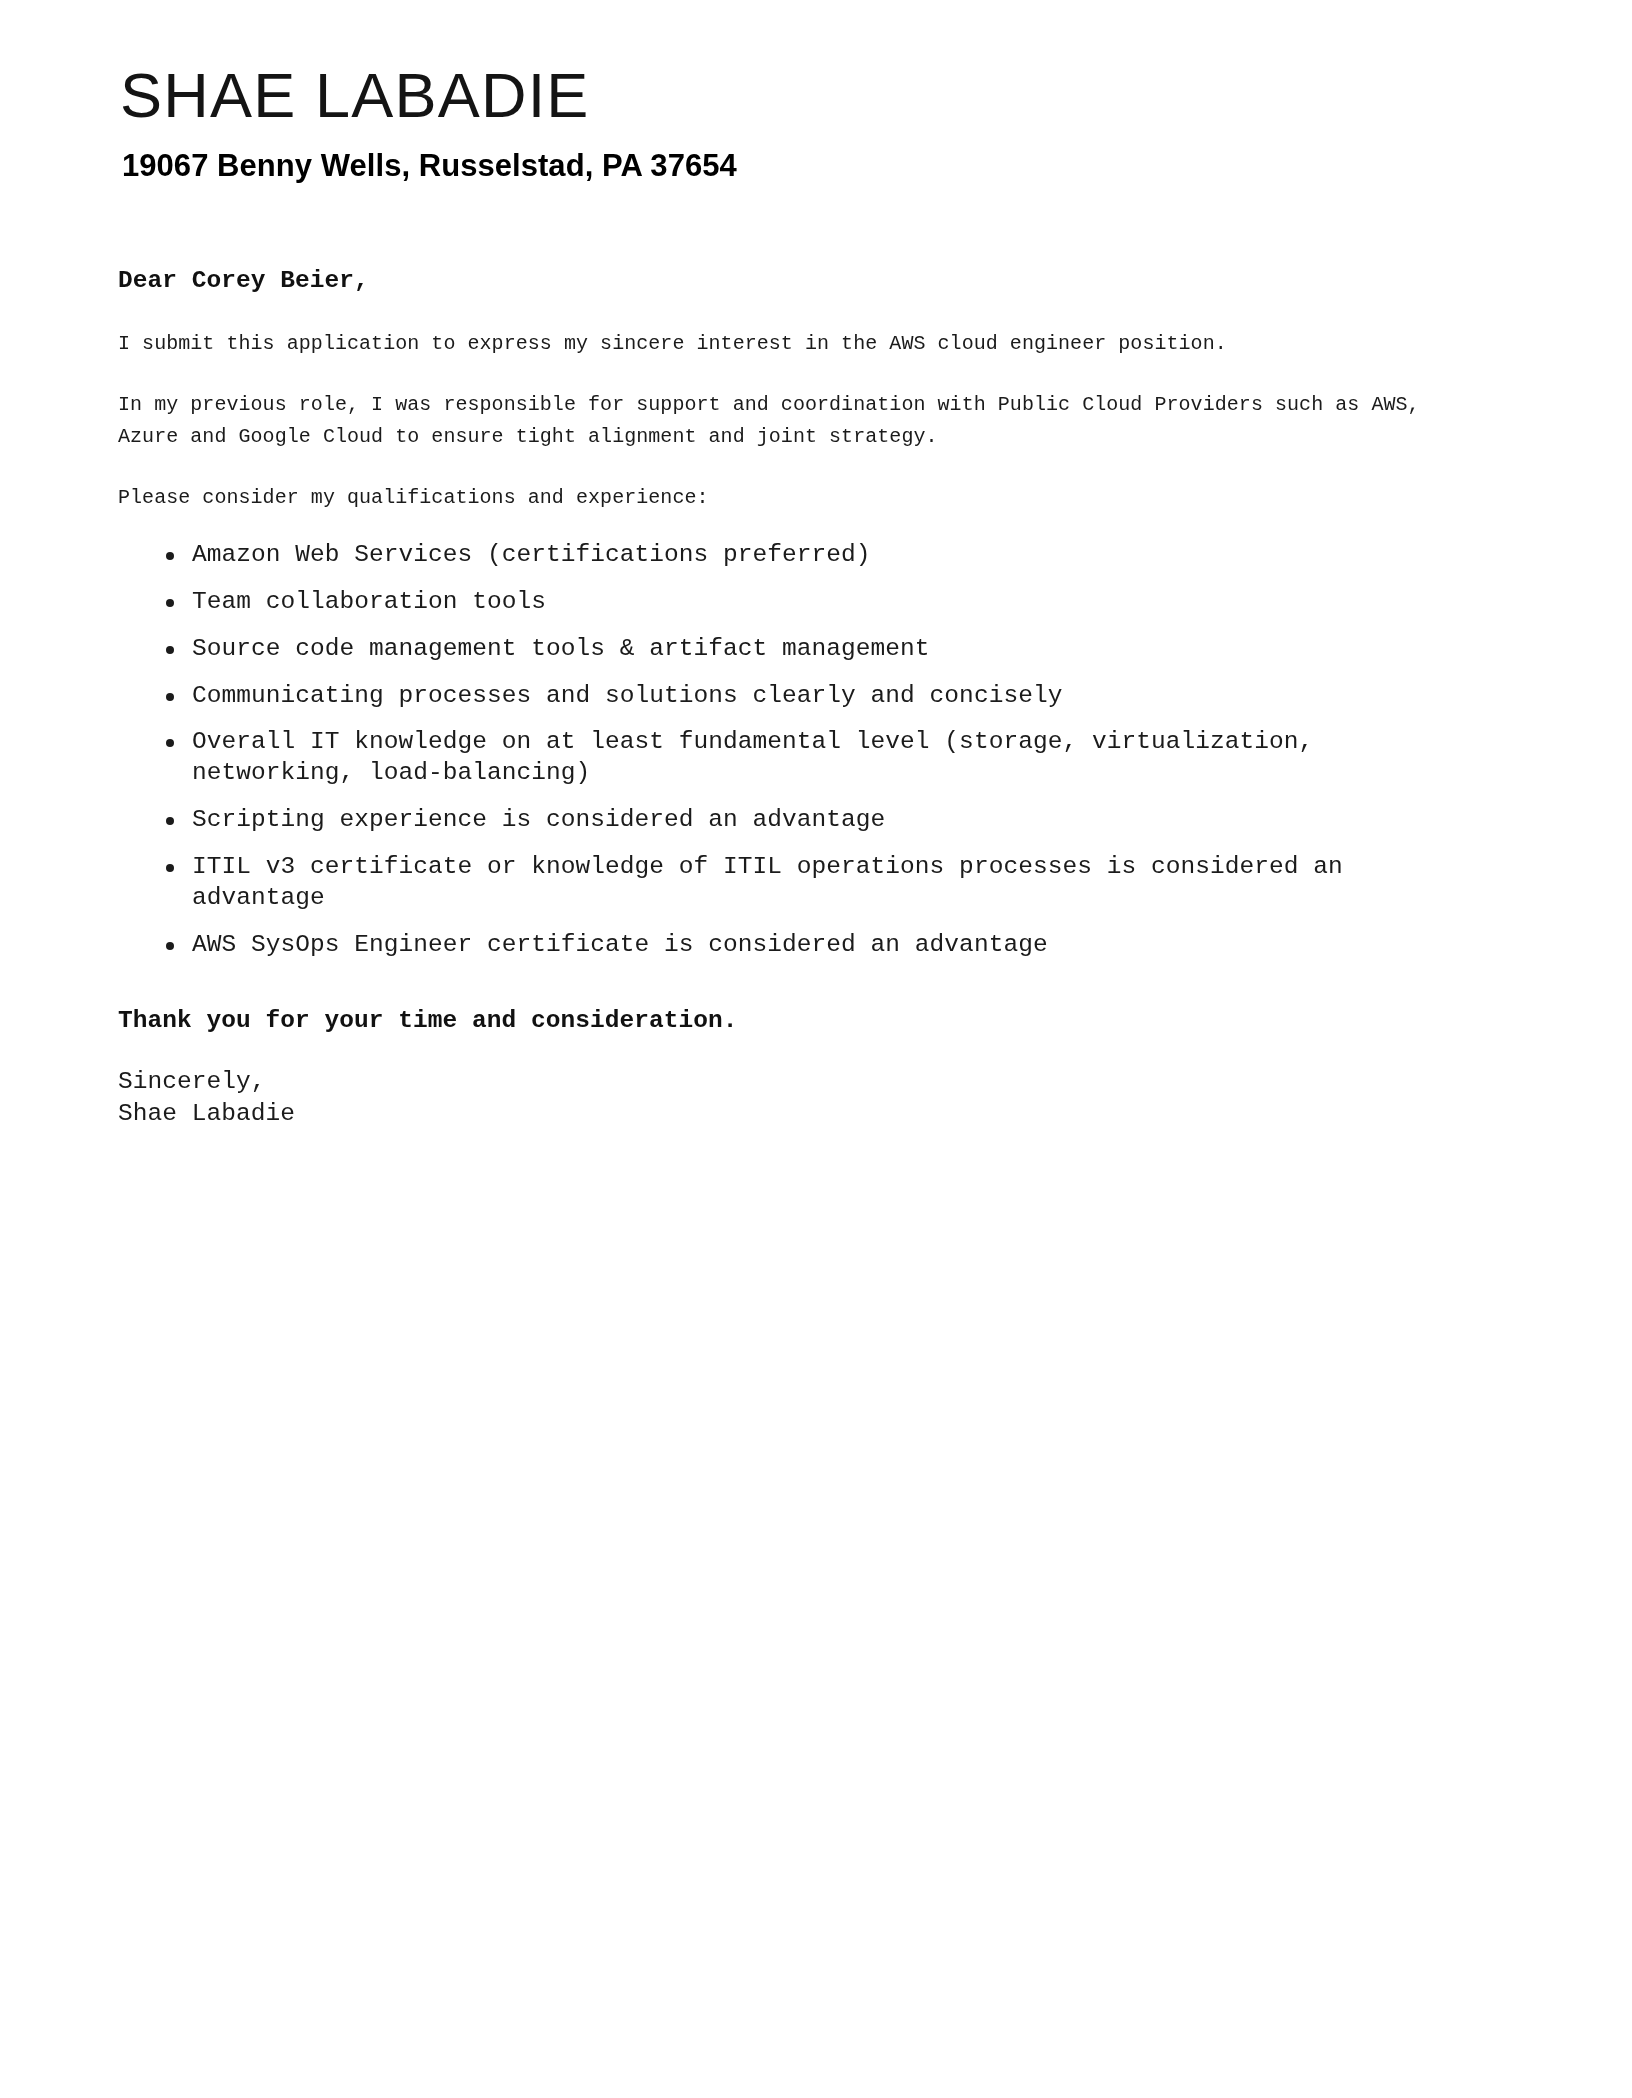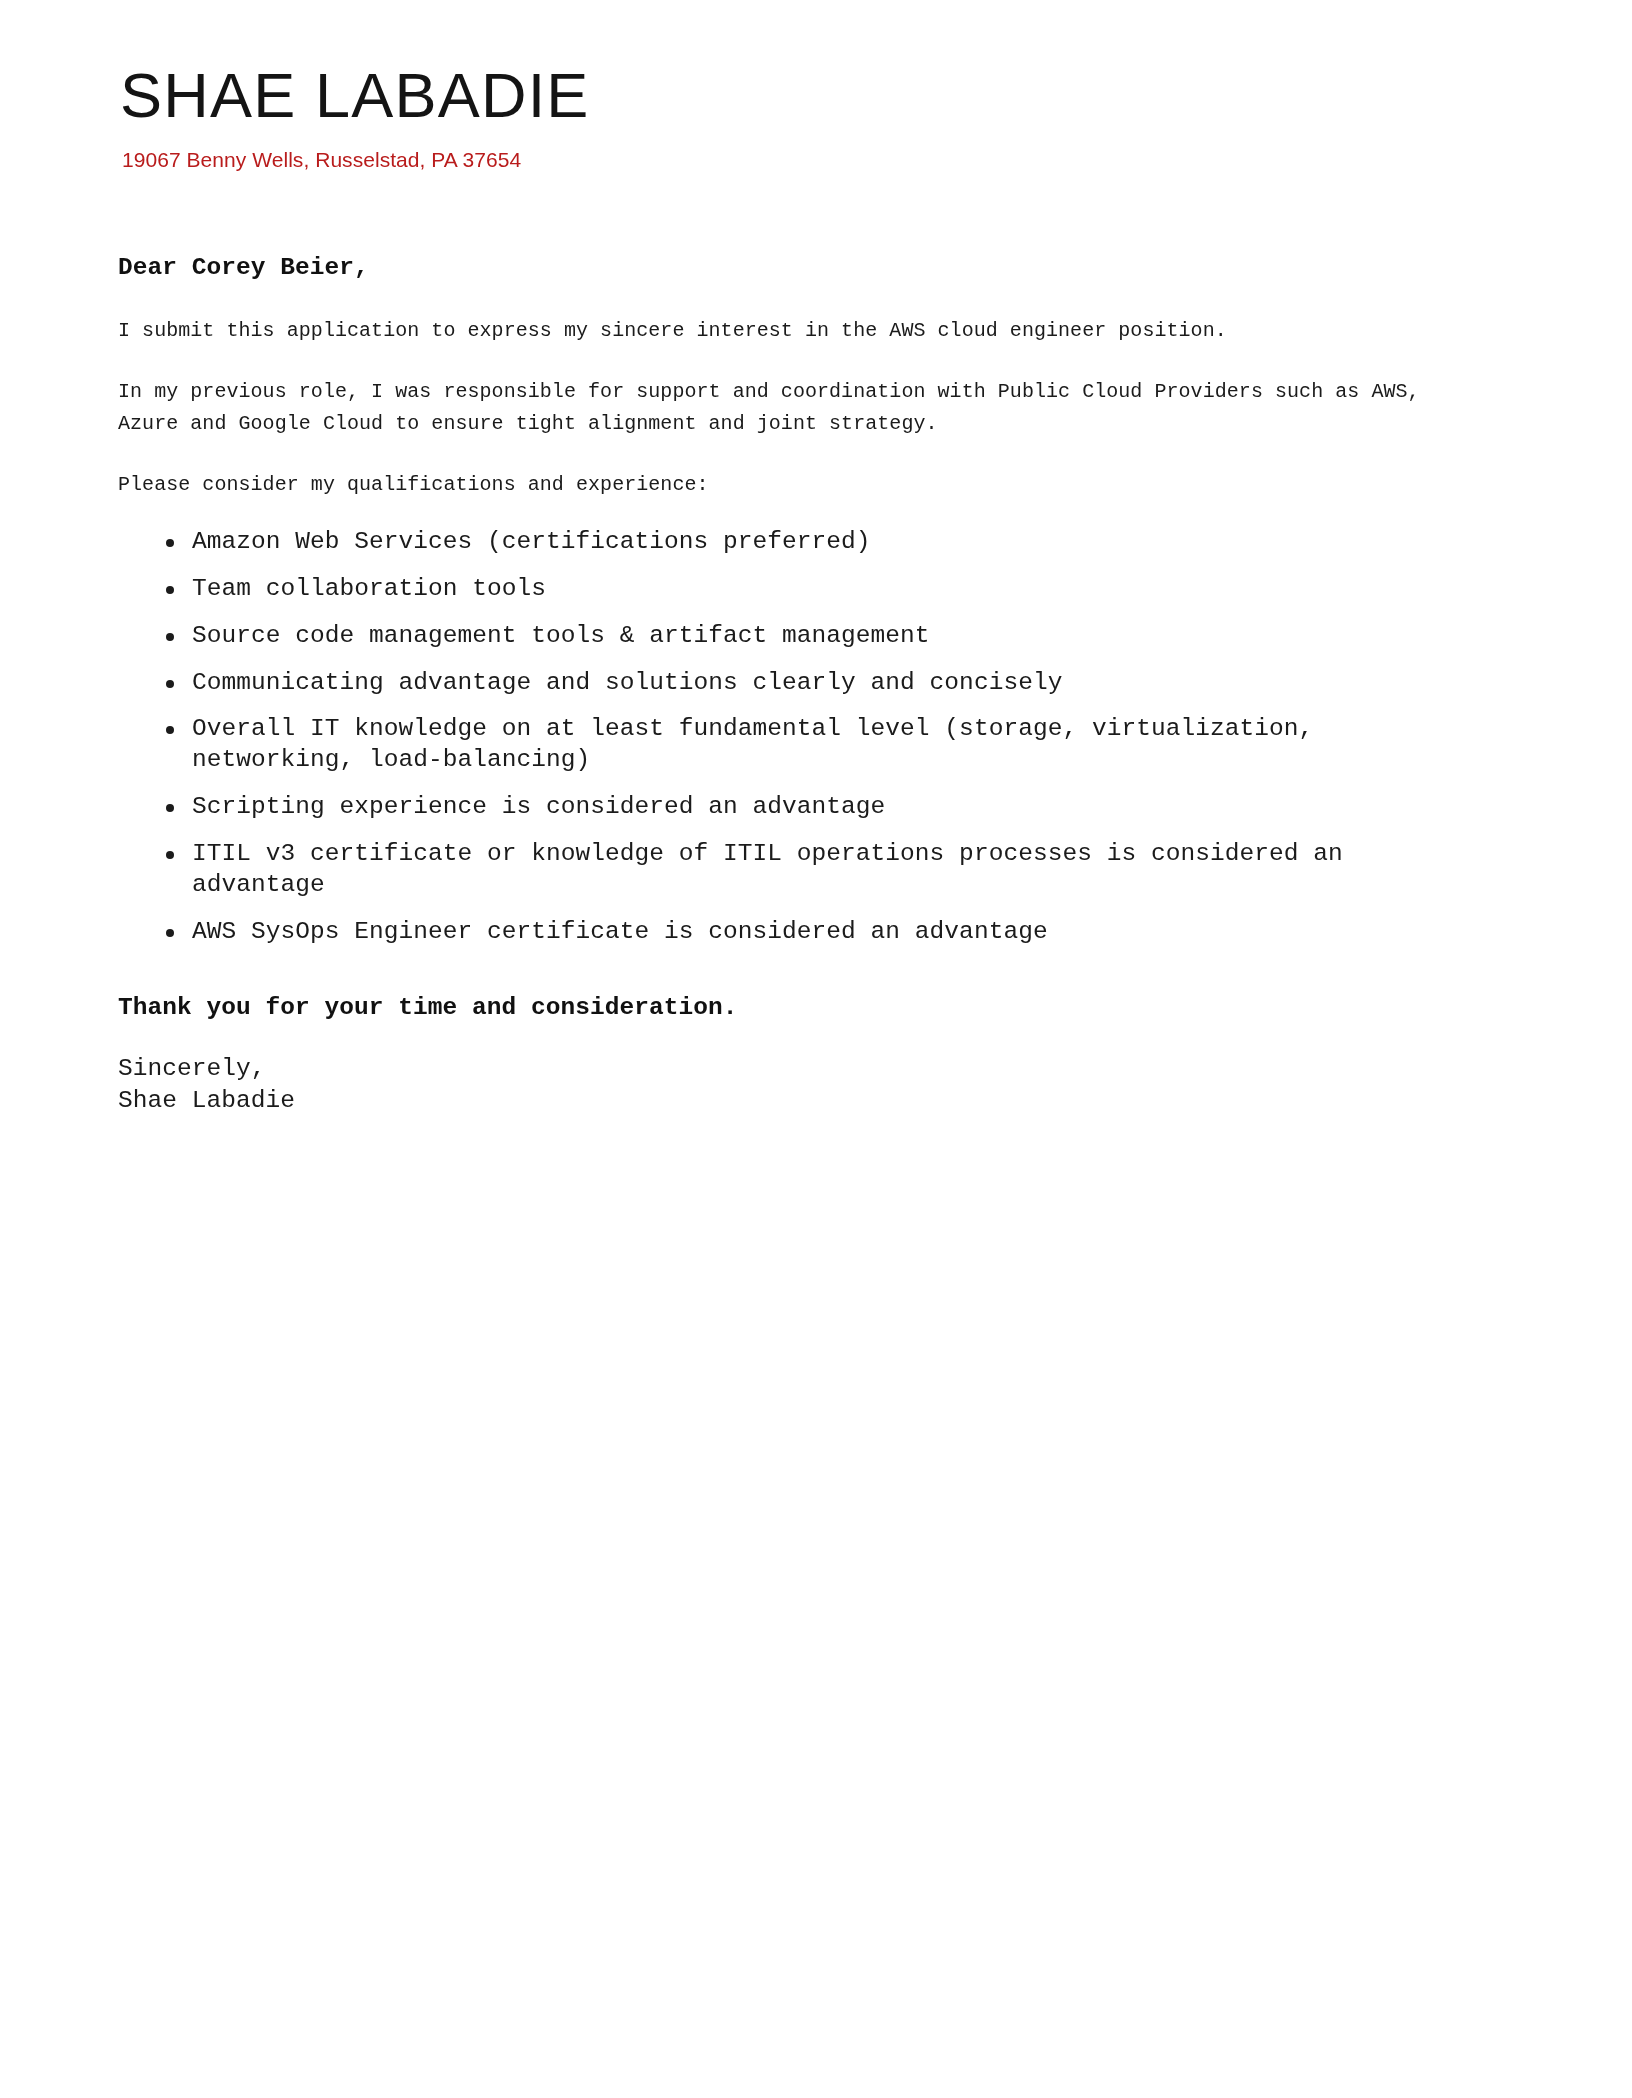--- a/index.html
+++ b/index.html
@@ -33,24 +33,24 @@
     font-family: "Liberation Sans Narrow", "Liberation Sans", sans-serif;
     font-size: 63px;
     font-weight: 300;
     letter-spacing: 1.2px;
     line-height: 1.18;
     color: #141414;
     margin: 0 0 0 2px;
     white-space: nowrap;
   }
   .applicant-address {
-    font-size: 21px;
-    font-weight: 400;
+    font-size: 31px;
+    font-weight: 700;
     line-height: 1.3;
-    color: #b91c1c;
+    color: #000000;
     margin: 14px 0 0 4px;
     letter-spacing: 0.05px;
   }
 
   
   .letter-body {
     margin-top: 80px;
     max-width: 1356px;
     font-family: Liberation Mono, monospace;
   }
@@ -151,21 +151,21 @@
         <li class="qual-item">
           <span class="bullet-dot"></span>
           <span>Team collaboration tools</span>
         </li>
         <li class="qual-item">
           <span class="bullet-dot"></span>
           <span>Source code management tools &amp; artifact management</span>
         </li>
         <li class="qual-item">
           <span class="bullet-dot"></span>
-          <span>Communicating advantage and solutions clearly and concisely</span>
+          <span>Communicating processes and solutions clearly and concisely</span>
         </li>
         <li class="qual-item">
           <span class="bullet-dot"></span>
           <span>Overall IT knowledge on at least fundamental level (storage, virtualization, networking, load-balancing)</span>
         </li>
         <li class="qual-item">
           <span class="bullet-dot"></span>
           <span>Scripting experience is considered an advantage</span>
         </li>
         <li class="qual-item">

